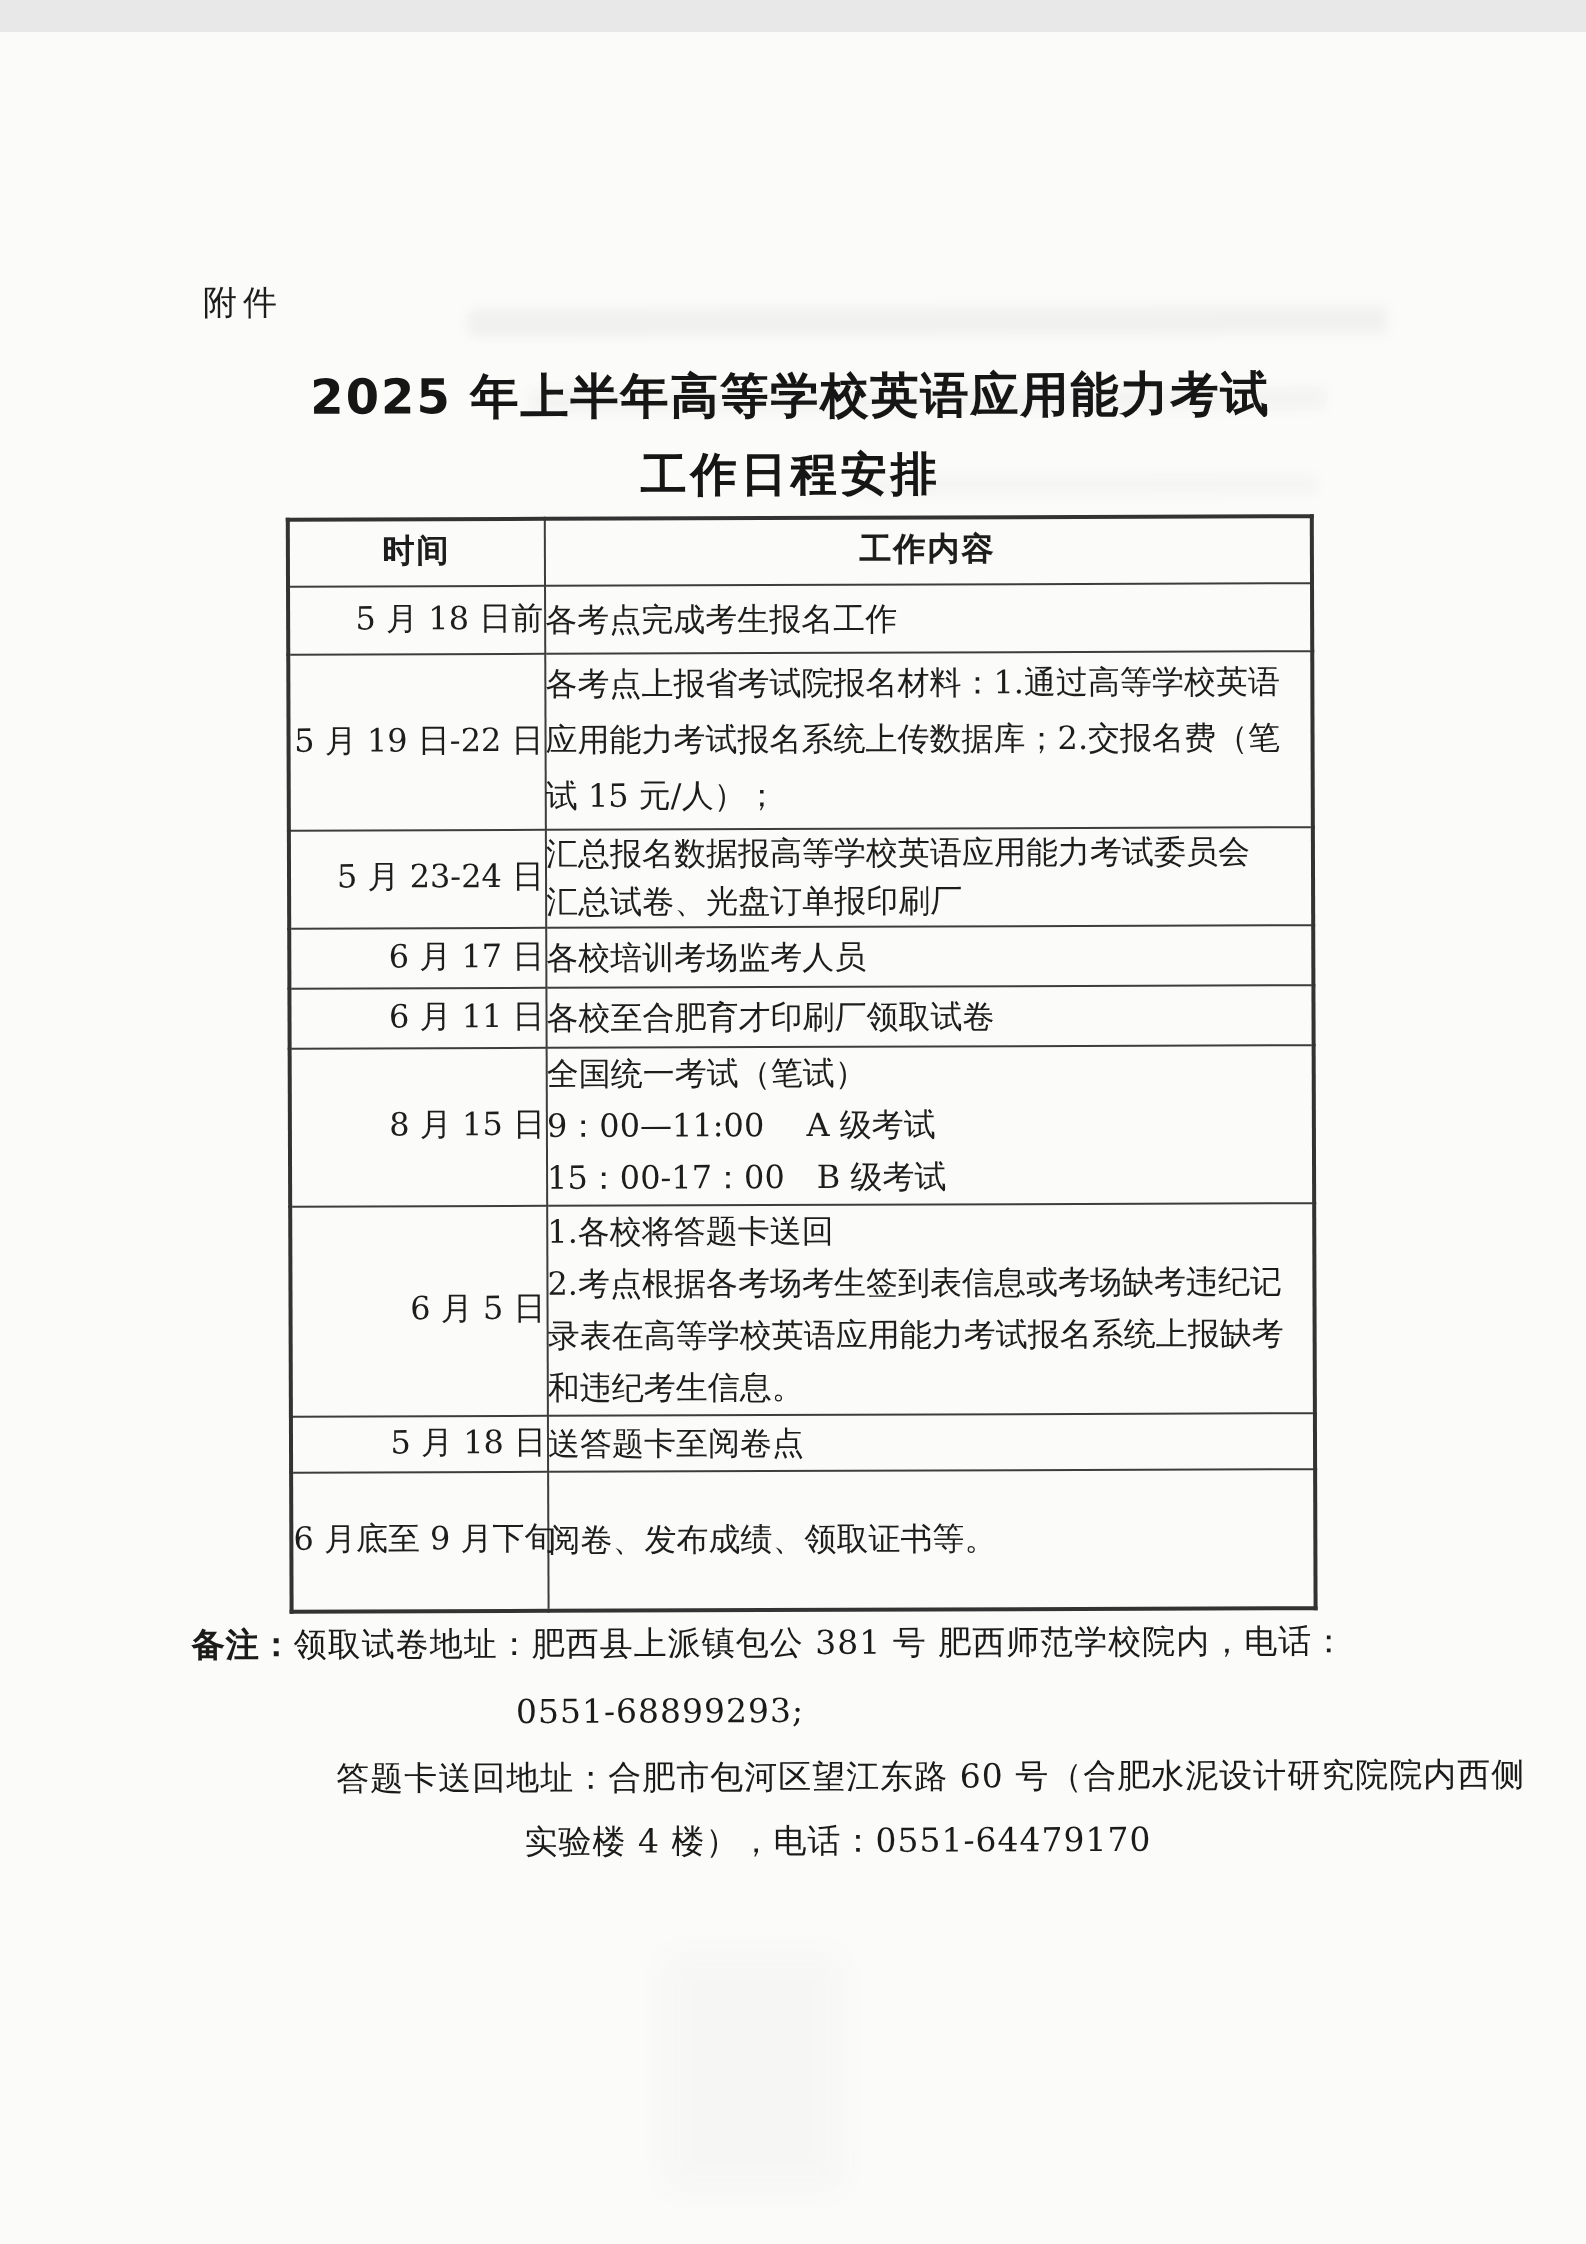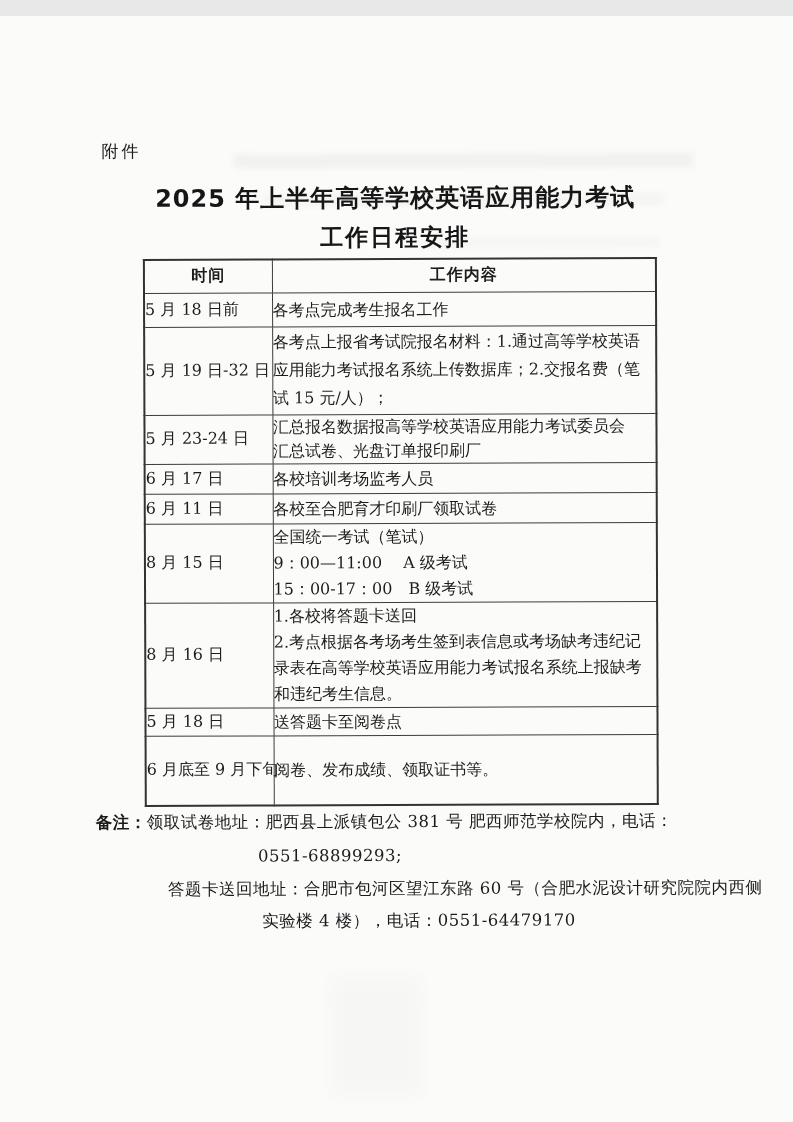--- a/index.html
+++ b/index.html
@@ -63,21 +63,21 @@
     border:1px solid #3d3d3d;
     padding:0;
     vertical-align:middle;
   }
   table.sched{border:2px solid #333;}
   th.hdr{
     font-family:"DejaVu Sans","Liberation Sans",sans-serif;
     font-weight:bold;font-size:16px;letter-spacing:1px;
     text-align:center;
   }
-  td.time{text-align:left;white-space:nowrap;}
+  td.time{text-align:right;white-space:nowrap;}
   td.content{
     text-align:left;
     padding:3px 8px 3px 10px;
     line-height:27px;
     word-break:break-all;
   }
   tr.rh {height:33px;}
   tr.r0 {height:34px;}
   tr.r1 {height:88px;}
   tr.r2 {height:48px;}
@@ -132,21 +132,21 @@
         </tr>
 
         <tr class="r0">
           <td class="time">5 月 18 日前</td>
           <td class="content">
             <div>各考点完成考生报名工作</div>
           </td>
         </tr>
 
         <tr class="r1">
-          <td class="time">5 月 19 日-32 日</td>
+          <td class="time">5 月 19 日-22 日</td>
           <td class="content">
             <div>各考点上报省考试院报名材料：1.通过高等学校英语应用能力考试报名系统上传数据库；2.交报名费（笔试 15 元/人）；</div>
           </td>
         </tr>
 
         <tr class="r2">
           <td class="time">5 月 23-24 日</td>
           <td class="content">
             <div>汇总报名数据报高等学校英语应用能力考试委员会</div>
             <div>汇总试卷、光盘订单报印刷厂</div>
@@ -170,21 +170,21 @@
         <tr class="r5">
           <td class="time">8 月 15 日</td>
           <td class="content">
             <div>全国统一考试（笔试）</div>
             <div>9：00—11:00　  A 级考试</div>
             <div>15：00-17：00　B 级考试</div>
           </td>
         </tr>
 
         <tr class="r6">
-          <td class="time">8 月 16 日</td>
+          <td class="time">6 月 5 日</td>
           <td class="content">
             <div>1.各校将答题卡送回</div>
             <div>2.考点根据各考场考生签到表信息或考场缺考违纪记录表在高等学校英语应用能力考试报名系统上报缺考和违纪考生信息。</div>
           </td>
         </tr>
 
         <tr class="r7">
           <td class="time">5 月 18 日</td>
           <td class="content">
             <div>送答题卡至阅卷点</div>

